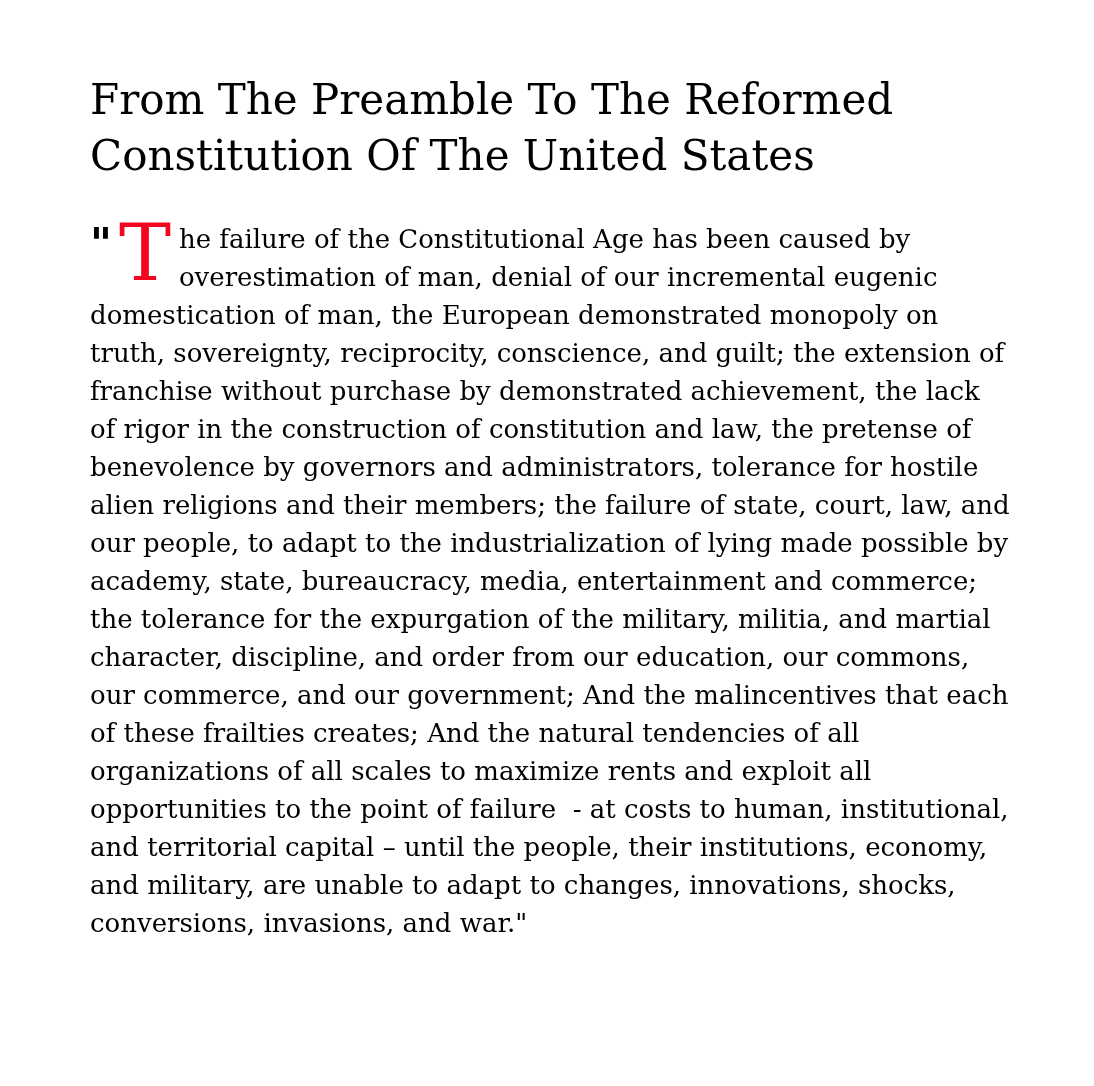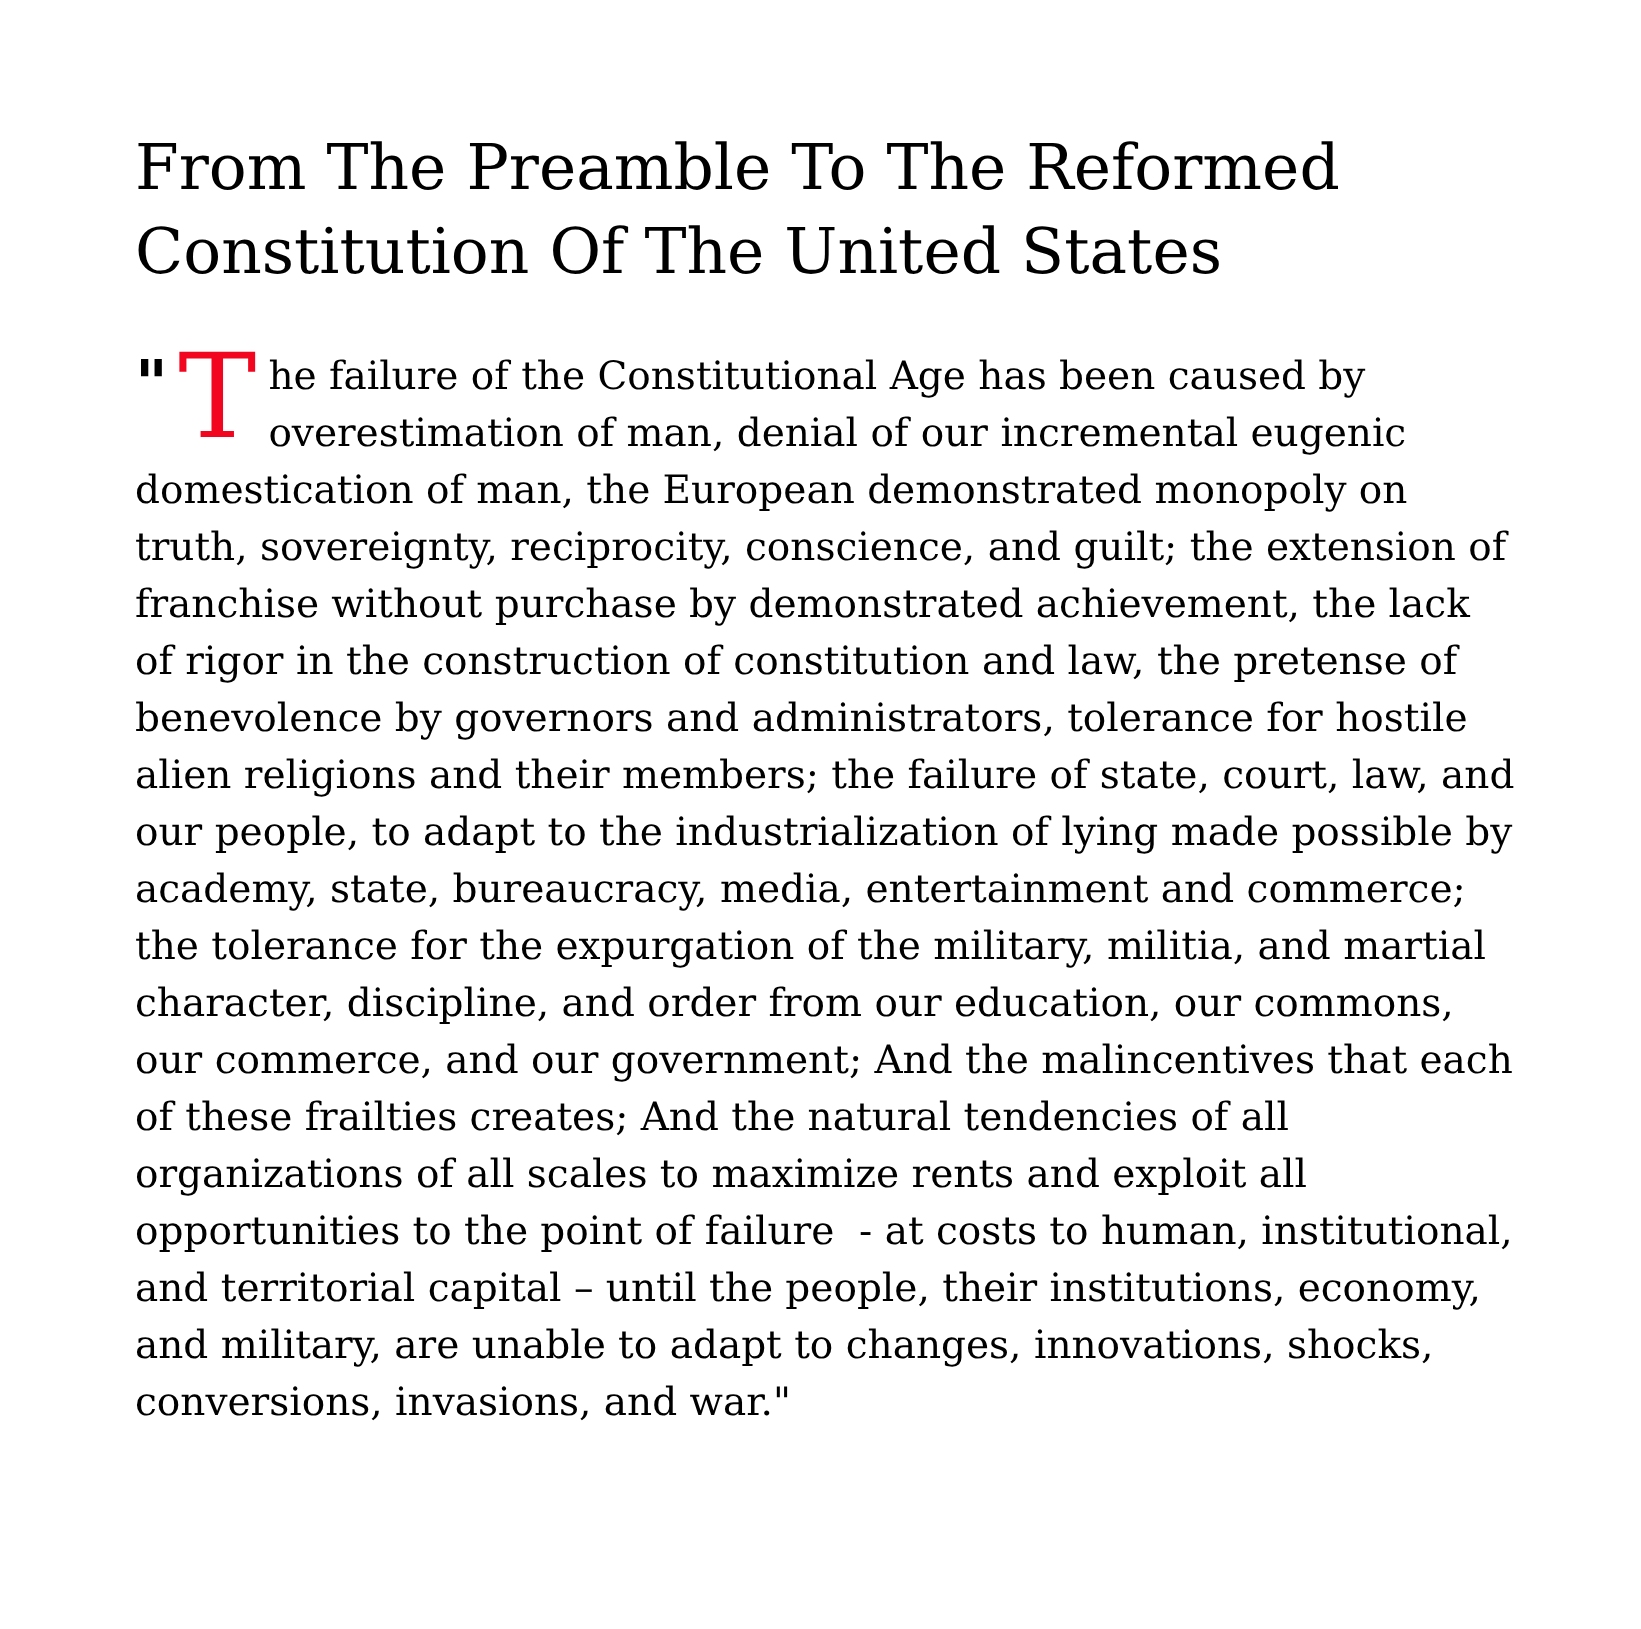--- a/index.html
+++ b/index.html
@@ -17,21 +17,21 @@
     color: #000000;
   }
   .content {
     position: absolute;
     left: 90px;
     top: 0;
     width: 922px;
     padding-top: 72px;
   }
   .page-title {
-    margin: 12px 0 36px 0;
+    margin: 0 0 36px 0;
     font-family: "DejaVu Serif", serif;
     font-weight: normal;
     font-size: 42px;
     line-height: 56px;
     letter-spacing: 0;
     color: #000000;
   }
   .preamble {
     margin: 0;
     font-size: 26px;

